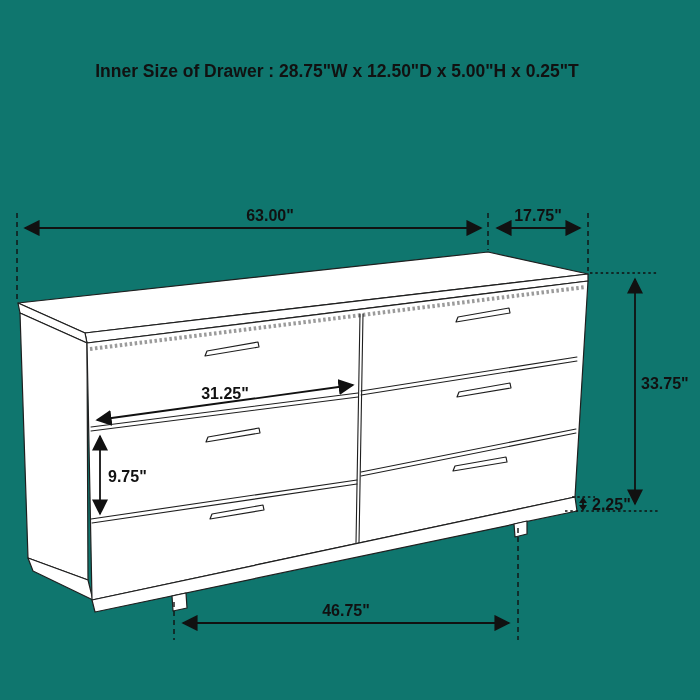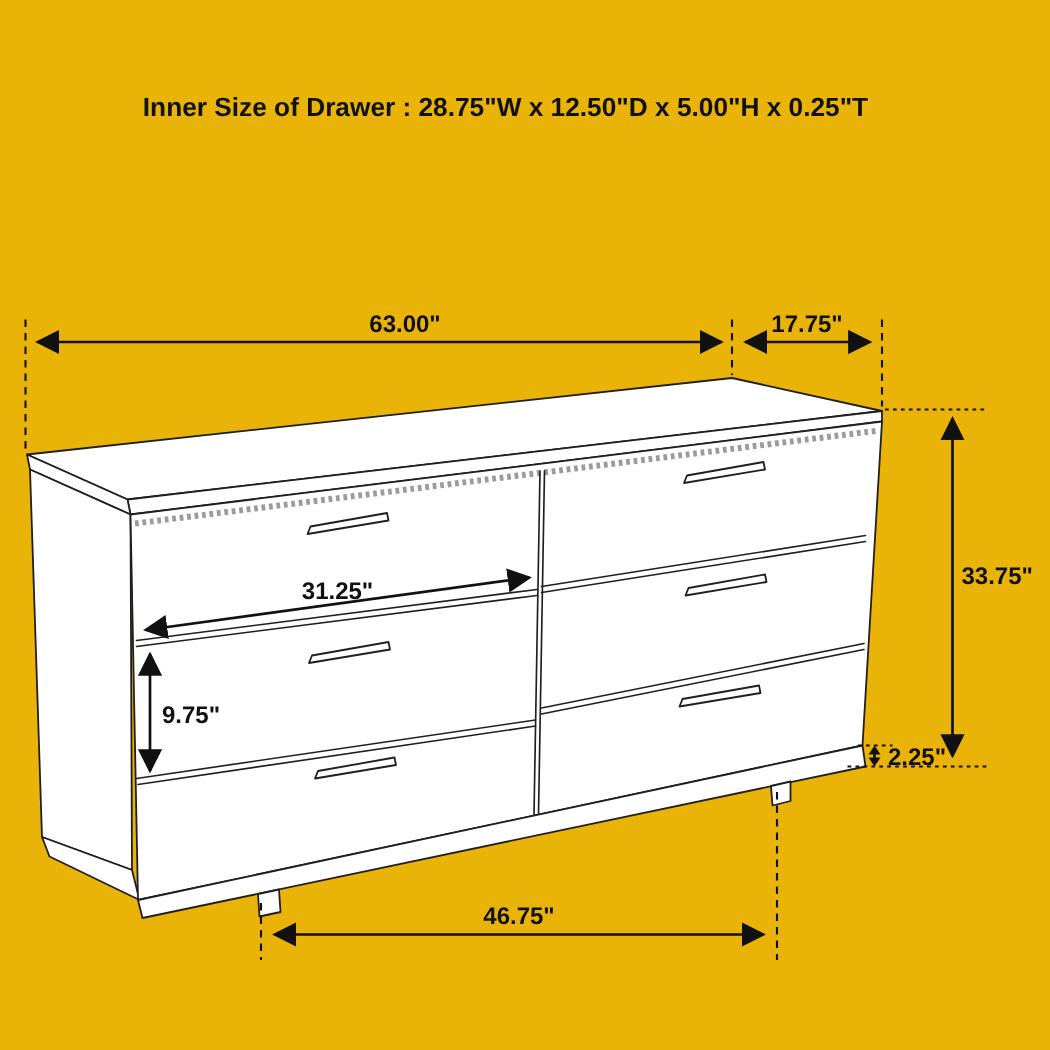--- a/index.html
+++ b/index.html
@@ -5,21 +5,21 @@
   html, body {
     margin: 0;
     padding: 0;
     background: #ffffff;
     font-family: "Liberation Sans", sans-serif;
   }
   .stage {
     position: relative;
     width: 700px;
     height: 700px;
-    background: #eab308;
+    background: #0f766e;
     overflow: hidden;
   }
   svg { display: block; }
   .part {
     fill: #ffffff;
     stroke: #1f1f1f;
     stroke-width: 1.2;
     stroke-linejoin: round;
   }
   .edge {

